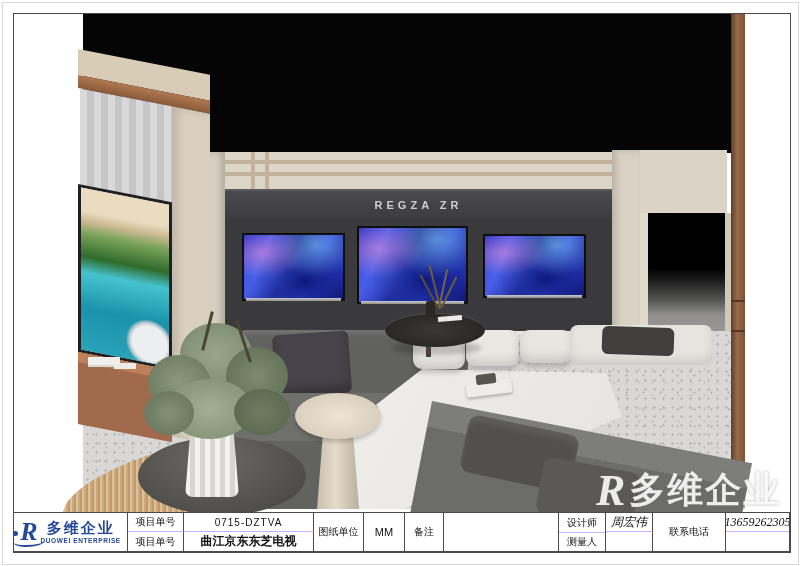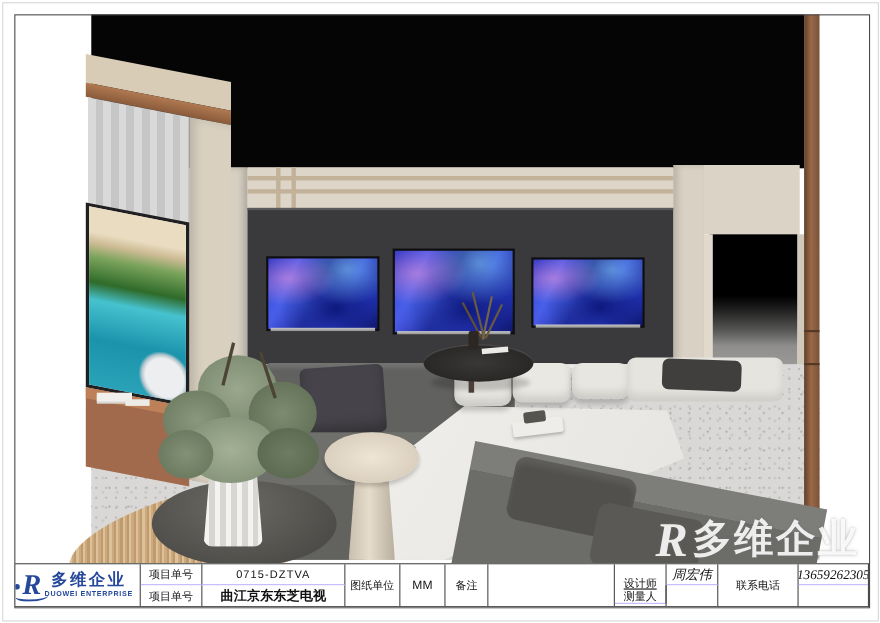--- a/index.html
+++ b/index.html
@@ -63,20 +63,23 @@
     <div class="abs" style="left:26px;top:0;width:4px;height:100%;background:#c3b29a;"></div>
     <div class="abs" style="left:40px;top:0;width:4px;height:100%;background:#c3b29a;"></div>
   </div>
 
   <div class="abs" style="left:626px;top:137px;width:87px;height:63px;background:#dbd3c5;"></div>
   <div class="abs" style="left:631px;top:200px;width:80px;height:121px;background:linear-gradient(180deg,#000 0%,#000 46%,#1d1d1d 56%,#565654 72%,#8f8e8c 84%,#9b9a98 100%);"></div>
   <div class="abs" style="left:626px;top:200px;width:8px;height:133px;background:#e0d9cc;"></div>
   <div class="abs" style="left:711px;top:200px;width:6px;height:121px;background:#cfc8bb;"></div>
 
   <div class="abs" style="left:211px;top:176px;width:387px;height:145px;background:#3a3a3d;border-top:2px solid #5a5a5e;box-sizing:border-box;">
+    <div class="abs" style="left:0;top:0;width:100%;height:28px;background:linear-gradient(#4a4a4e,#3c3c40);display:flex;align-items:center;justify-content:center;">
+      <span style="color:#cfcfcf;font-size:11px;letter-spacing:4px;font-weight:600;">REGZA ZR</span>
+    </div>
     <div class="abs" style="left:17px;top:42px;width:103px;height:68px;background:#0e0e10;padding:2px;box-sizing:border-box;">
       <div class="tv-blue" style="width:100%;height:100%;"></div>
       <div class="soundbar"></div>
     </div>
     <div class="abs" style="left:132px;top:35px;width:111px;height:78px;background:#0e0e10;padding:2px;box-sizing:border-box;">
       <div class="tv-blue" style="width:100%;height:100%;"></div>
       <div class="soundbar"></div>
     </div>
     <div class="abs" style="left:258px;top:43px;width:103px;height:64px;background:#0e0e10;padding:2px;box-sizing:border-box;">
       <div class="tv-blue" style="width:100%;height:100%;"></div>
@@ -185,21 +188,21 @@
   <div class="cell bR bB" style="left:114px;top:0;width:56px;height:19px;">项目单号</div>
   <div class="cell bR bB" style="left:170px;top:0;width:130px;height:19px;font-size:10px;letter-spacing:1px;">0715-DZTVA</div>
   <div class="cell bR" style="left:114px;top:19px;width:56px;height:19px;">项目单号</div>
   <div class="cell bR" style="left:300px;top:0;width:50px;height:38px;">图纸单位</div>
 
   <div class="cell bR" style="left:170px;top:19px;width:130px;height:19px;font-size:12px;font-weight:700;">曲江京东东芝电视</div>
   <div class="cell bR" style="left:350px;top:0;width:41px;height:38px;font-size:11px;">MM</div>
   <div class="cell bR" style="left:391px;top:0;width:39px;height:38px;">备注</div>
   <div class="cell bR" style="left:430px;top:0;width:115px;height:38px;"></div>
 
-  <div class="cell bR bB" style="left:545px;top:0;width:47px;height:36px;text-decoration:underline;">设计师</div>
+  <div class="cell bR bB" style="left:545px;top:0;width:47px;height:20px;">设计师</div>
   <div class="cell bR bB hand" style="left:592px;top:0;width:47px;height:19px;font-size:12px;">周宏伟</div>
   <div class="cell bR" style="left:545px;top:19px;width:47px;height:19px;">测量人</div>
   <div class="cell bR" style="left:592px;top:19px;width:47px;height:19px;"></div>
 
   <div class="cell bR" style="left:639px;top:0;width:73px;height:38px;">联系电话</div>
   <div class="cell bB hand" style="left:712px;top:0;width:63px;height:19px;font-size:12px;">13659262305</div>
   <div class="cell" style="left:712px;top:19px;width:63px;height:19px;"></div>
 </div>
 
 </body></html>

